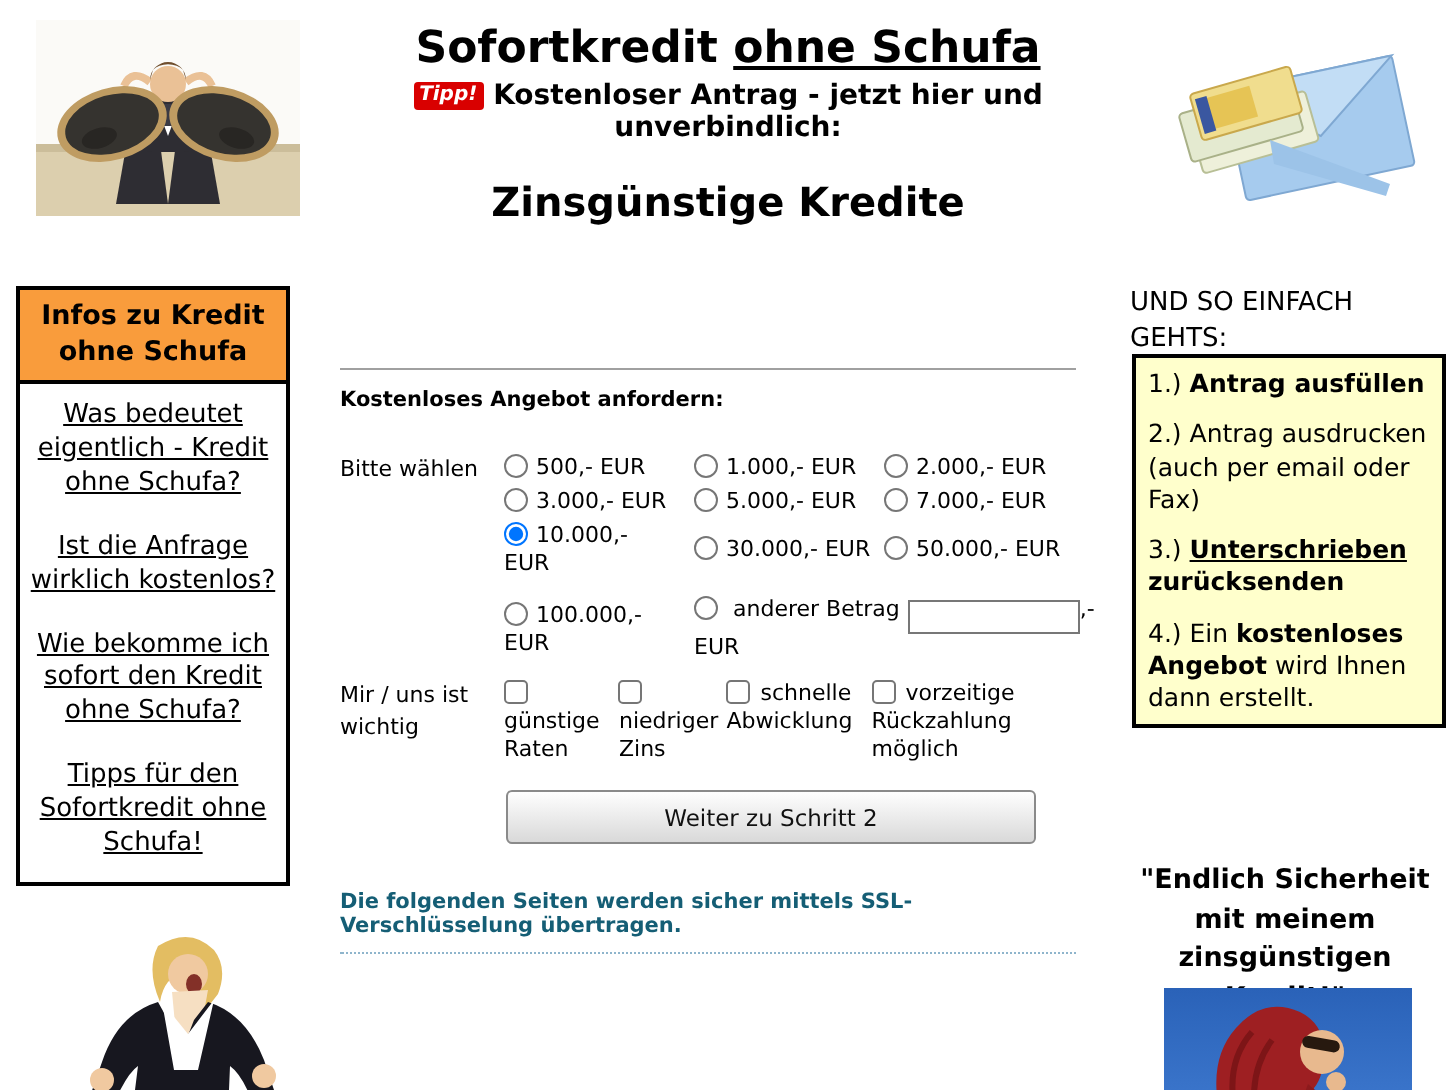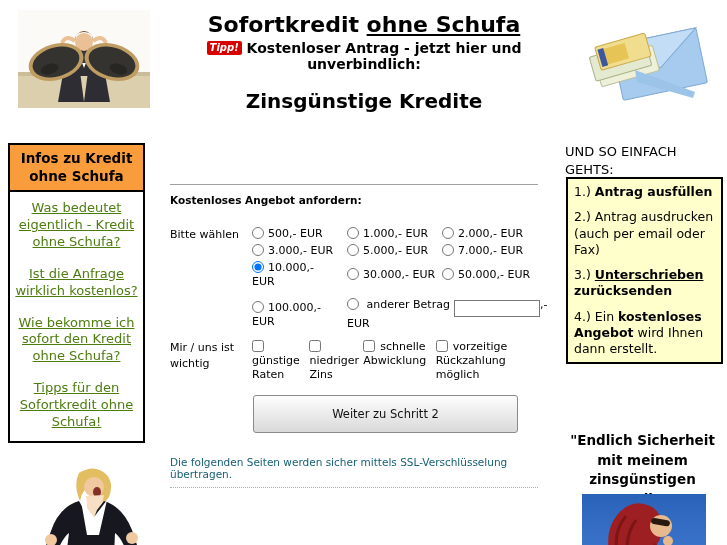--- a/index.html
+++ b/index.html
@@ -34,21 +34,21 @@
   .sidebar-head {
     background: #f99c3c; border-bottom: 2px solid #000;
     font-size: 13.5px; font-weight: bold; text-align: center;
     padding: 5px 3px; line-height: 1.3;
   }
   .sidebar-body {
     padding: 8px 3px 10px; display: flex; flex-direction: column; gap: 15px;
     text-align: center;
   }
   .side-link {
-    color: #4d7c0f; font-size: 13px; line-height: 1.3; text-decoration: underline;
+    color: #000000; font-size: 13px; line-height: 1.3; text-decoration: underline;
   }
 
   .photo-laughing { left: 15px; top: 467px; }
 
   
   .main { position: absolute; left: 170px; top: 184px; width: 368px; }
   .divider { border-top: 1px solid #a0a0a0; height: 0; }
   .section-title { margin-top: 9px; font-size: 10.5px; font-weight: bold; }
 
   .frow { display: flex; align-items: flex-start; }
@@ -77,28 +77,28 @@
   .rate-input { width: 86px; }
   .suffix { margin-left: 1px; }
 
   .important-row { margin-top: 9px; }
   .check-list { display: flex; flex-direction: row; gap: 4px; font-size: 11px; }
   .chk { cursor: pointer; line-height: 14px; }
   .chk input { width: 12px; height: 12px; margin: 0 5px 0 0; vertical-align: -2px; }
 
   .btn-row { margin: 13px 0 0 83px; }
   .submit-btn {
-    width: 265px; height: 38px; font-family: "DejaVu Sans", sans-serif;
+    width: 265px; height: 27px; font-family: "DejaVu Sans", sans-serif;
     font-size: 11.5px; color: #111;
     background: linear-gradient(#fefefe, #d9d9d9);
     border: 1px solid #8a8a8a; border-radius: 3px; cursor: pointer;
   }
 
   .ssl-note {
-    margin-top: 23px; font-size: 10.5px; font-weight: normal; color: #155e75;
+    margin-top: 23px; font-size: 10.5px; font-weight: bold; color: #155e75;
     padding-bottom: 7px; border-bottom: 1px dotted #8fb5cc;
   }
 
   
   .rs-heading {
     position: absolute; left: 565px; top: 143px; width: 150px;
     font-size: 13px; line-height: 1.35;
   }
   .steps-box {
     position: absolute; left: 566px; top: 177px; width: 157px;

